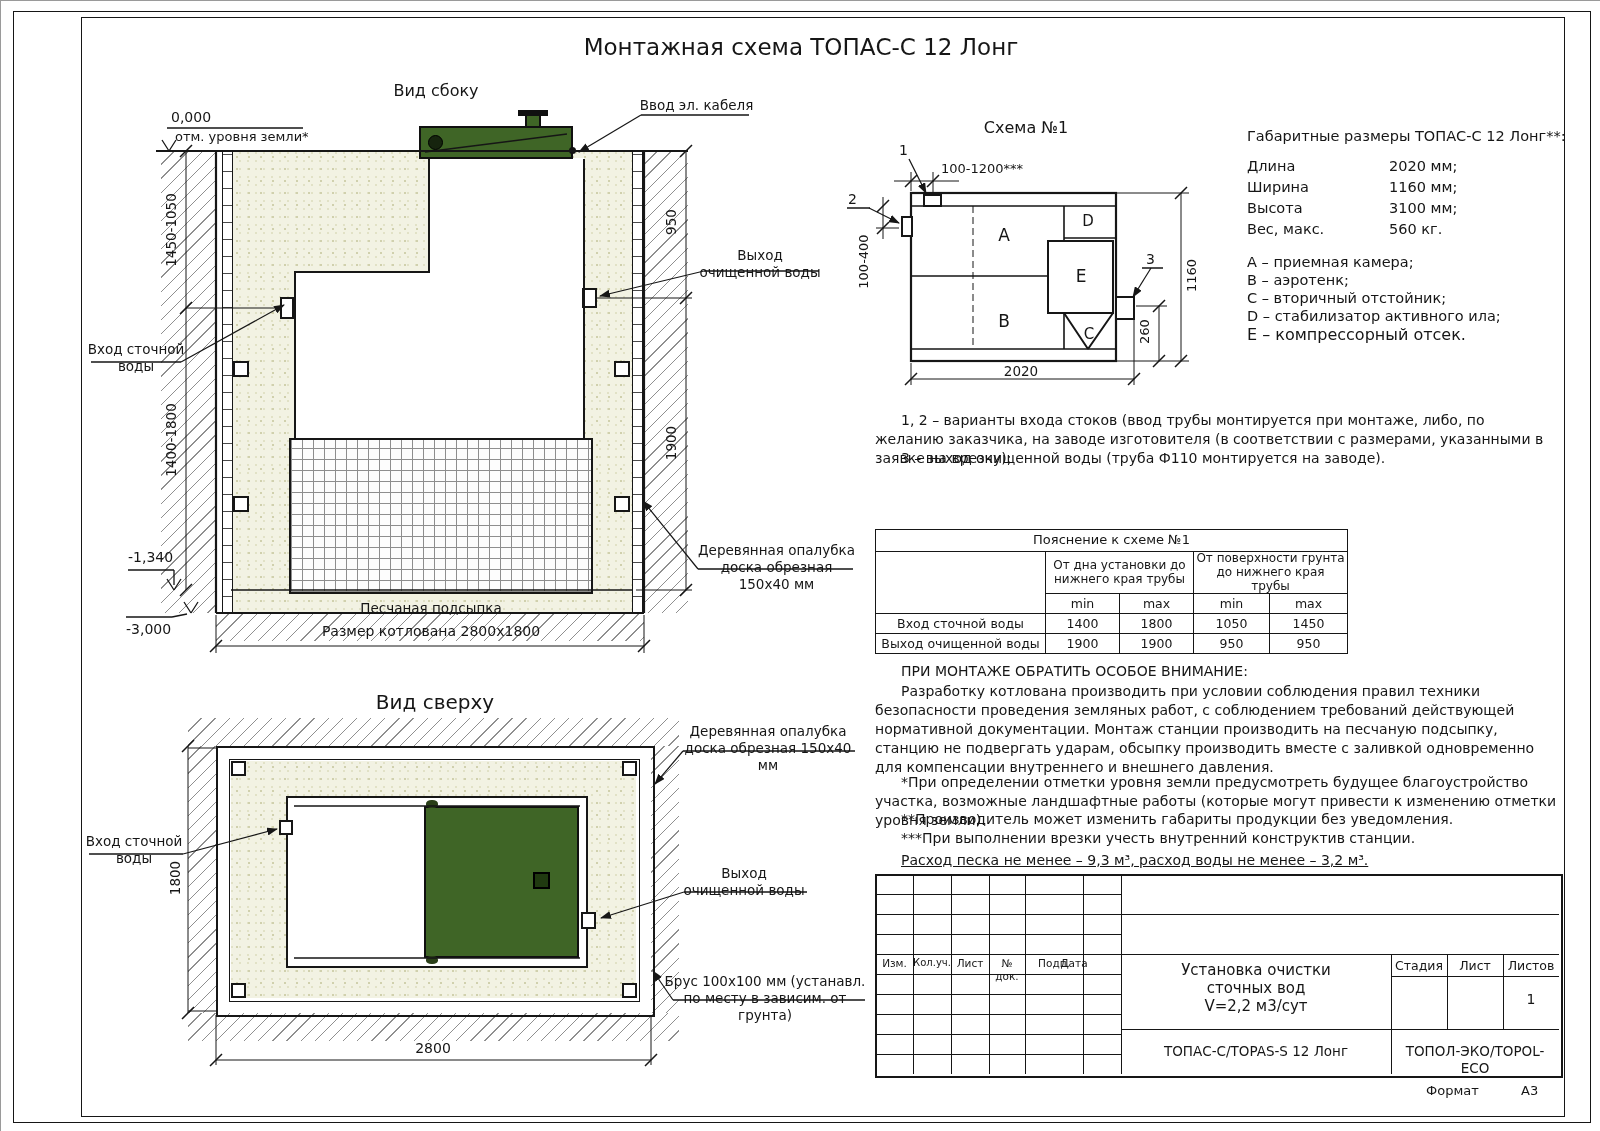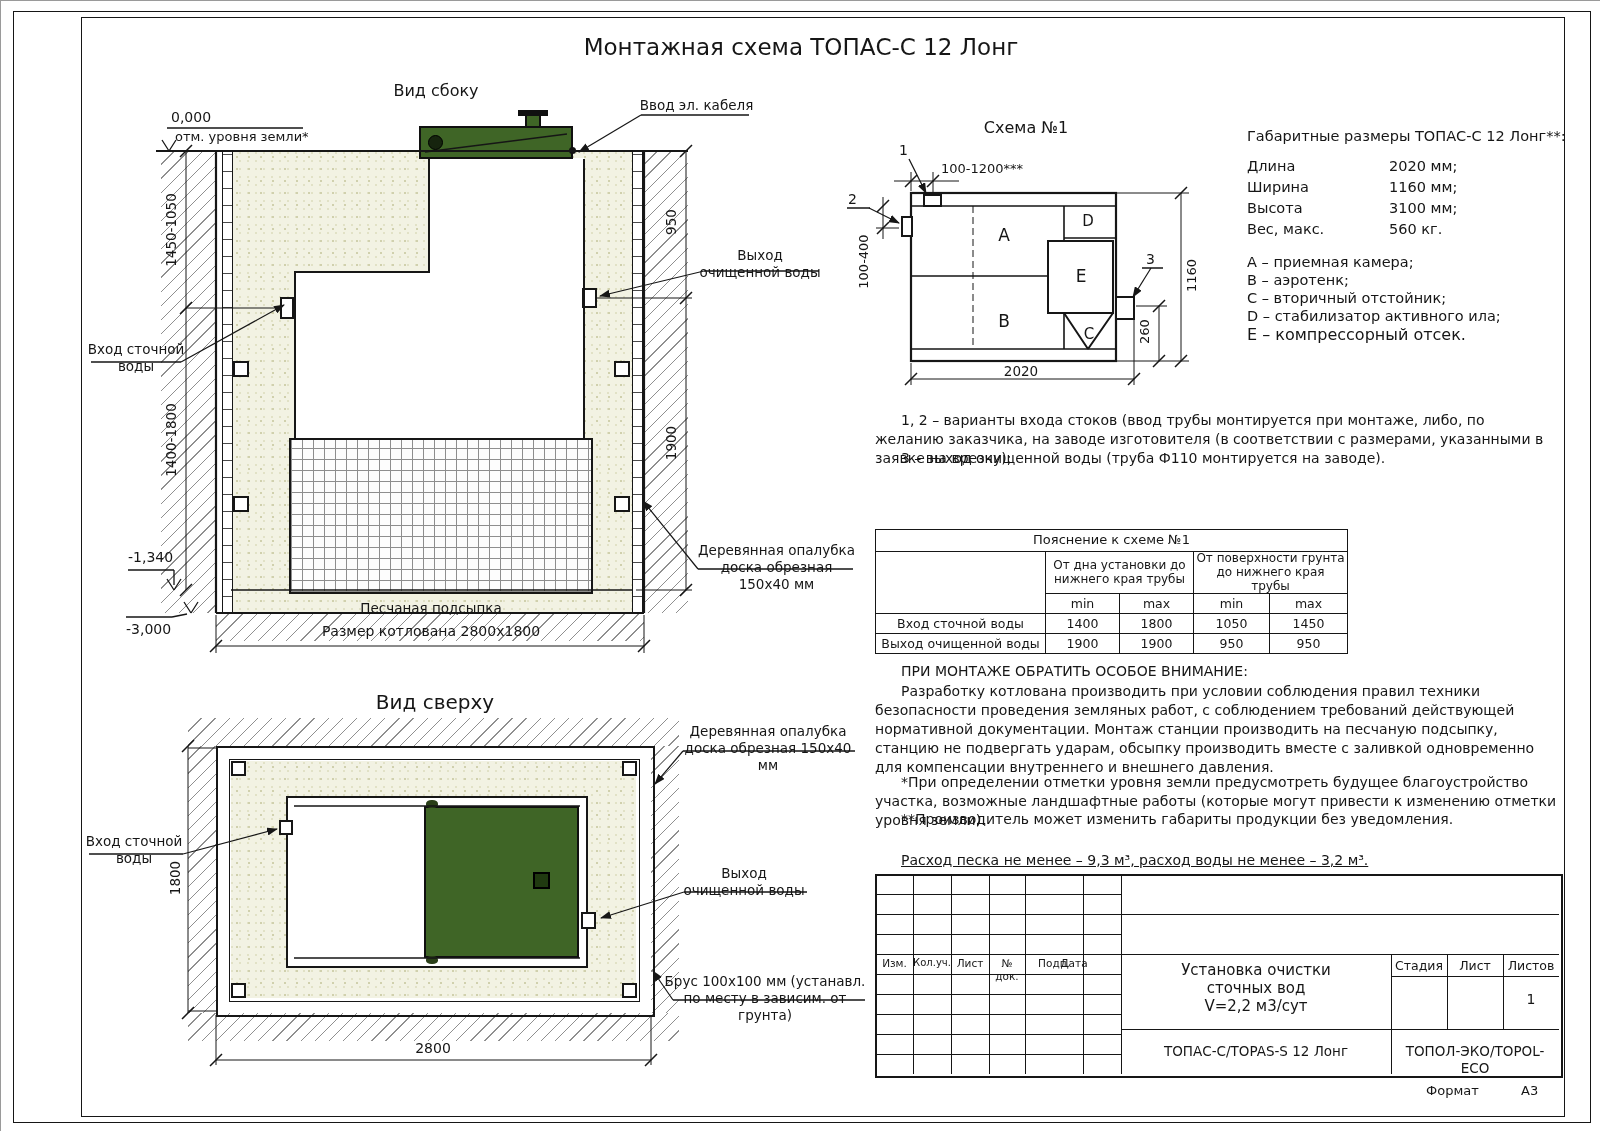--- a/index.html
+++ b/index.html
@@ -248,20 +248,21 @@
   <div class="t" style="left:1246px;top:306px;width:330px;font-size:14.5px;">D – стабилизатор активного ила;</div>
   <div class="t" style="left:1246px;top:324px;width:330px;font-size:16px;">Е – компрессорный отсек.</div>
 
   <div class="t" style="left:874px;top:410px;width:676px;font-size:14px;line-height:1.36;text-indent:26px;">1, 2 – варианты входа  стоков (ввод трубы монтируется при монтаже, либо, по желанию заказчика, на заводе изготовителя (в соответствии с размерами, указанными в заявке на врезку);</div>
   <div class="t" style="left:874px;top:448px;width:676px;font-size:14px;line-height:1.36;text-indent:26px;">3 – выход очищенной воды (труба Ф110 монтируется на заводе).</div>
 
   <div class="t" style="left:874px;top:662px;width:690px;font-size:14px;text-indent:26px;">ПРИ МОНТАЖЕ ОБРАТИТЬ ОСОБОЕ ВНИМАНИЕ:</div>
   <div class="t" style="left:874px;top:681px;width:690px;font-size:14px;line-height:1.36;text-indent:26px;">Разработку котлована производить при условии соблюдения правил техники безопасности проведения земляных работ, с соблюдением требований действующей нормативной документации. Монтаж станции производить на песчаную подсыпку, станцию не подвергать ударам, обсыпку производить вместе с заливкой одновременно для компенсации внутреннего и внешнего давления.</div>
   <div class="t" style="left:874px;top:772px;width:690px;font-size:14px;line-height:1.36;text-indent:26px;">*При определении отметки уровня земли предусмотреть будущее благоустройство участка, возможные ландшафтные работы (которые могут привести к изменению отметки уровня земли).</div>
   <div class="t" style="left:874px;top:810px;width:690px;font-size:14px;text-indent:26px;">**Производитель может изменить габариты продукции без уведомления.</div>
+  <div class="t" style="left:874px;top:829px;width:690px;font-size:14px;text-indent:26px;">***При выполнении врезки учесть внутренний конструктив станции.</div>
   <div class="t" style="left:874px;top:851px;width:690px;font-size:14px;text-indent:26px;text-decoration:underline;">Расход песка не менее – 9,3 м³, расход воды не менее – 3,2 м³.</div>
 
   <div class="t c" style="left:875px;top:956px;width:37px;font-size:10.5px;">Изм.</div>
   <div class="t c" style="left:912px;top:956px;width:38px;font-size:10px;">Кол.уч.</div>
   <div class="t c" style="left:950px;top:956px;width:38px;font-size:10.5px;">Лист</div>
   <div class="t c" style="left:988px;top:956px;width:36px;font-size:10.5px;">№ док.</div>
   <div class="t c" style="left:1024px;top:956px;width:58px;font-size:10.5px;">Подп.</div>
   <div class="t c" style="left:1054px;top:956px;width:38px;font-size:10.5px;">Дата</div>
   <div class="t c" style="left:1120px;top:960px;width:270px;font-size:15px;">Установка очистки</div>
   <div class="t c" style="left:1120px;top:978px;width:270px;font-size:15px;">сточных вод</div>

